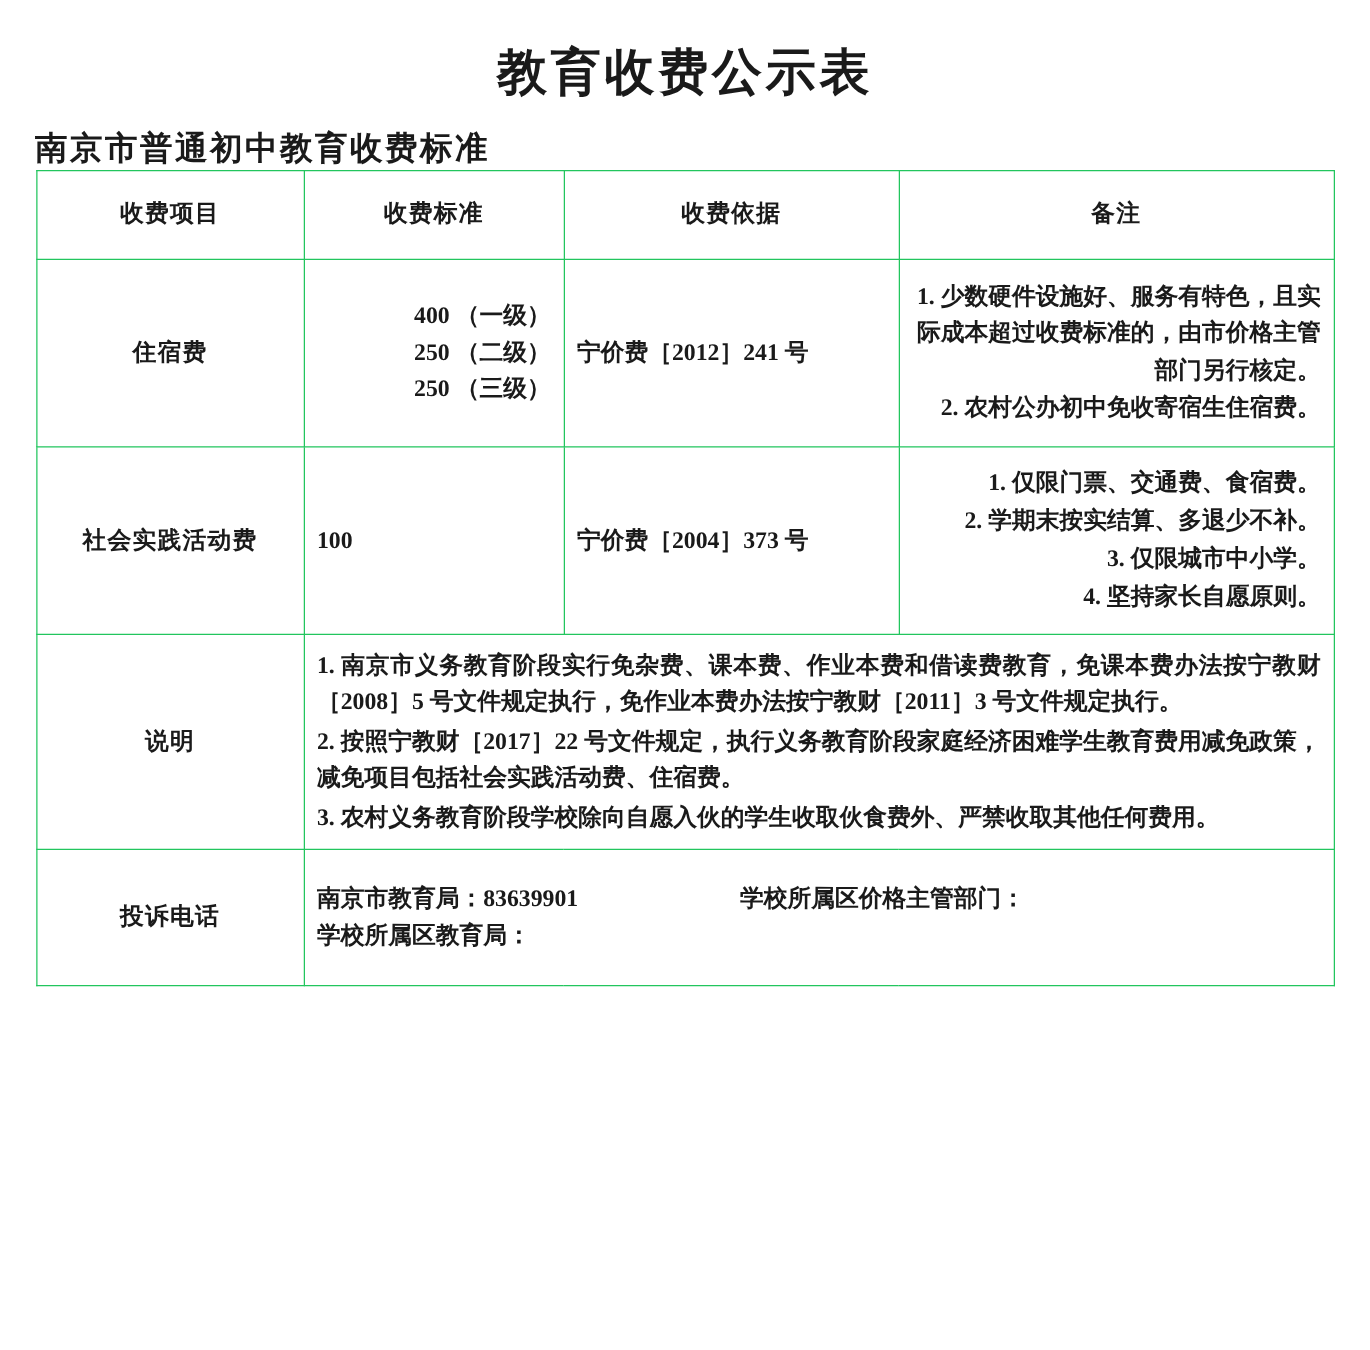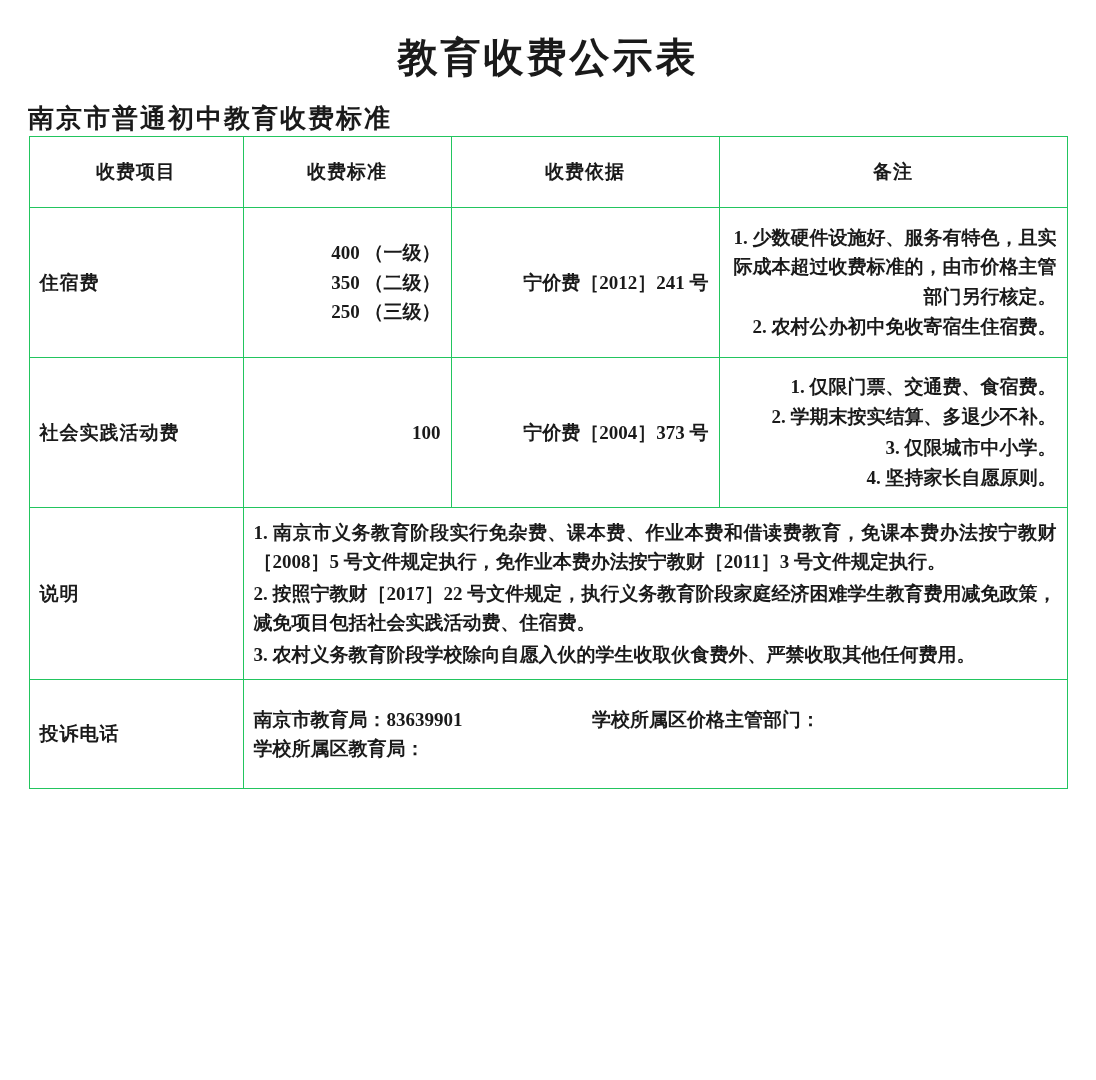--- a/index.html
+++ b/index.html
@@ -56,23 +56,24 @@
   }
   .c-head {
     text-align: center;
     height: 54px;
     letter-spacing: 1px;
   }
   .col1 { width: 214px; }
   .col2 { width: 208px; }
   .col3 { width: 268px; }
   .col4 { width: 348px; }
-  .ctr { text-align: right; }
+  .ctr { text-align: left; }
   .lft { text-align: right; }
   .rowlabel {
+    text-align: center;
     letter-spacing: 1px;
   }
   .std-lines div {
     text-align: right;
     white-space: pre;
   }
   .notes-list {
     margin: 0;
     padding: 0;
     list-style: none;
@@ -140,21 +141,21 @@
         <th class="c-head">收费依据</th>
         <th class="c-head">备注</th>
       </tr>
     </thead>
     <tbody>
 
       <tr class="tall">
         <td class="rowlabel">住宿费</td>
         <td class="std-lines">
           <div>400 （一级）</div>
-          <div>350 （二级）</div>
+          <div>250 （二级）</div>
           <div>250 （三级）</div>
         </td>
         <td class="ctr">
           <div>宁价费［2012］241 号</div>
         </td>
         <td class="lft note-cell">
           <ul class="notes-list">
             <li>1. 少数硬件设施好、服务有特色，且实际成本超过收费标准的，由市价格主管部门另行核定。</li>
             <li>2. 农村公办初中免收寄宿生住宿费。</li>
           </ul>

